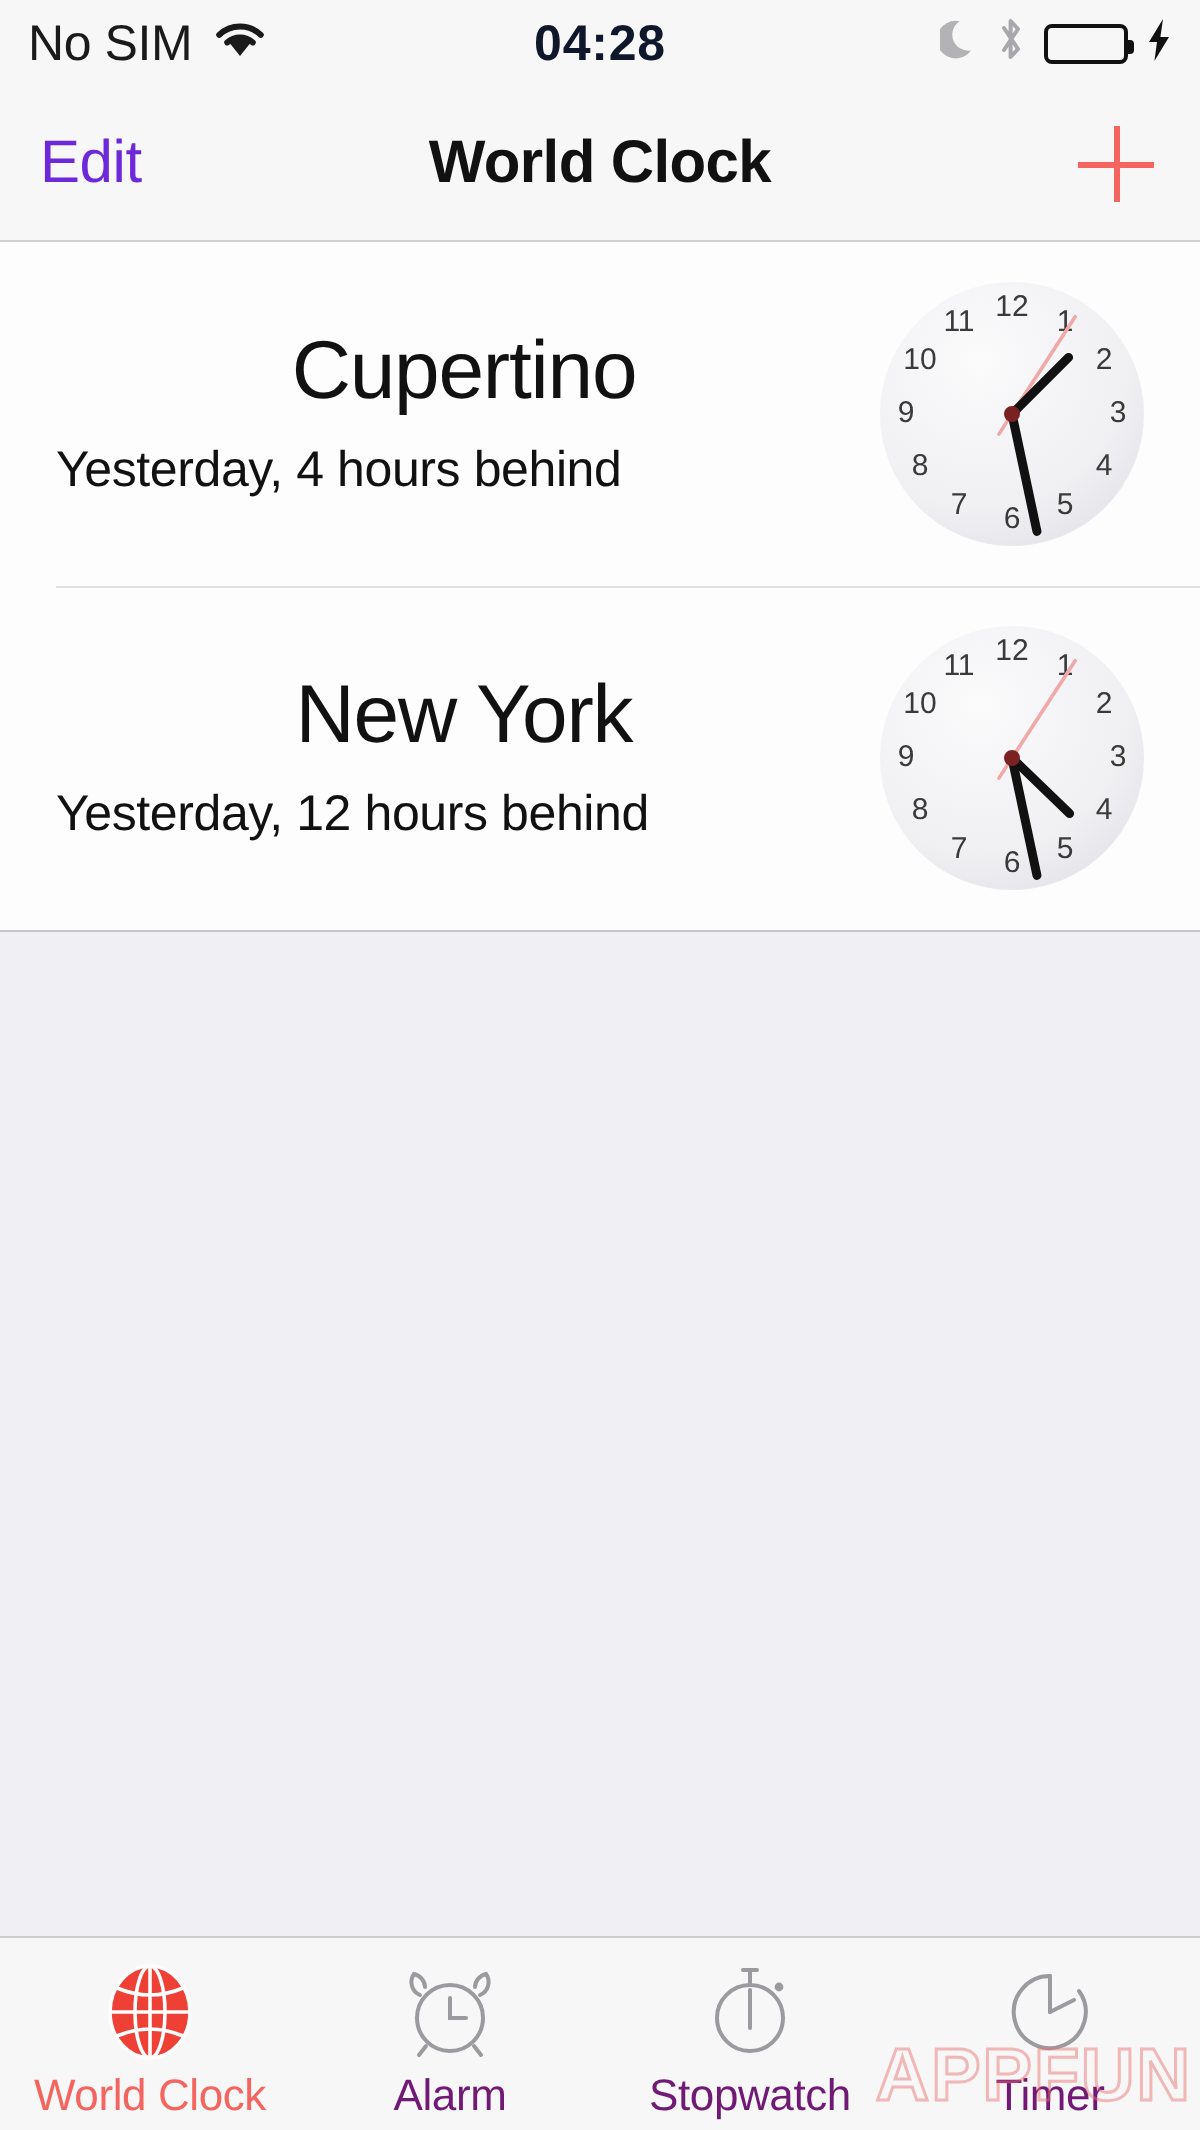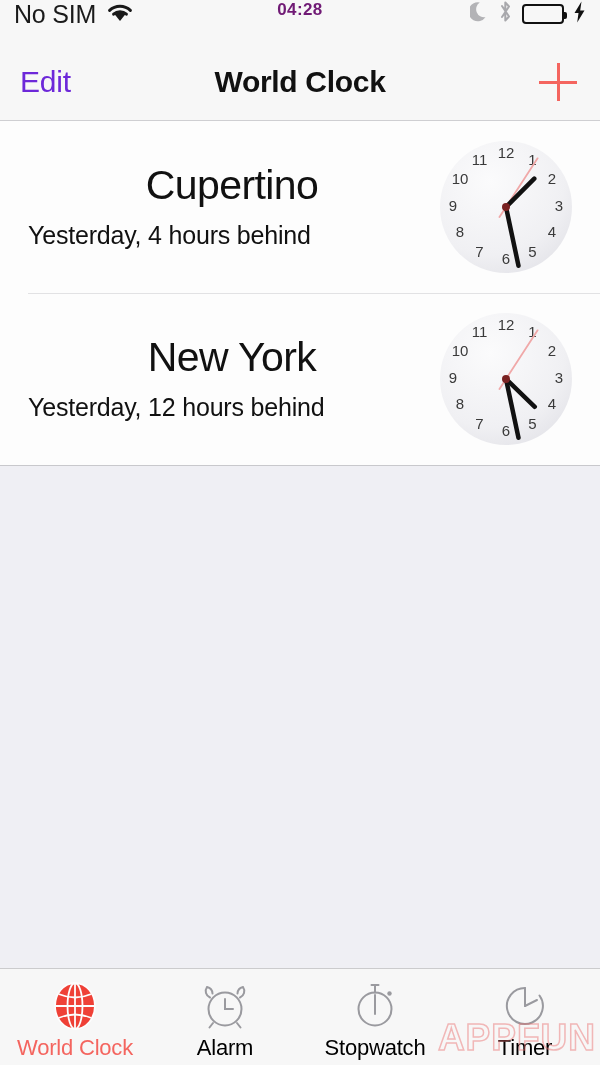--- a/index.html
+++ b/index.html
@@ -14,36 +14,36 @@
     width: 600px; height: 1065px;
     background: #efeff4;
   }
 
   
   .statusbar {
     position: relative;
     height: 44px;
     background: #f7f7f7;
     display: flex;
-    align-items: flex-start;
+    align-items: center;
     padding: 0 14px;
   }
   .sb-left { display: flex; align-items: center; gap: 10px; }
   .sb-carrier {
     font-size: 25px;
     color: #1a1a1a;
     letter-spacing: -0.2px;
   }
   .sb-center {
     position: absolute;
     left: 0; right: 0;
     text-align: center;
-    font-size: 17px;
+    font-size: 25px;
     font-weight: bold;
-    color: #701a75;
+    color: #0f172a;
     letter-spacing: 0.4px;
     pointer-events: none;
   }
   .sb-right {
     margin-left: auto;
     display: flex;
     align-items: center;
     gap: 9px;
     position: relative;
     z-index: 2;
@@ -165,21 +165,21 @@
     display: flex;
     flex-direction: column;
     align-items: center;
     justify-content: flex-start;
     padding-top: 10px;
     position: relative;
   }
   .tab .tab-icon { height: 54px; display: flex; align-items: center; justify-content: center; }
   .tab .tab-label {
     font-size: 22px;
-    color: #000000;
+    color: #701a75;
     letter-spacing: -0.2px;
     margin-top: 2px;
   }
   .tab.active .tab-label { color: #f4655f; }
 
   
   .watermark {
     position: absolute;
     right: 4px;
     bottom: 6px;

